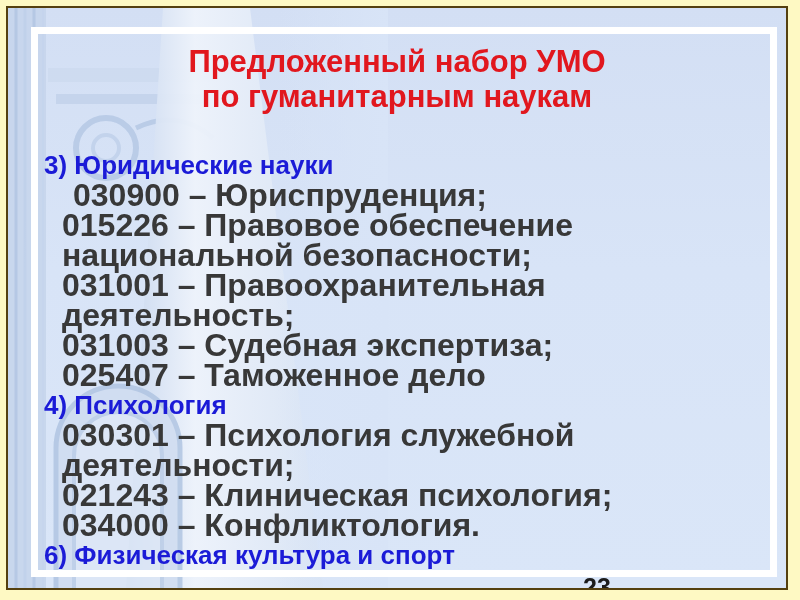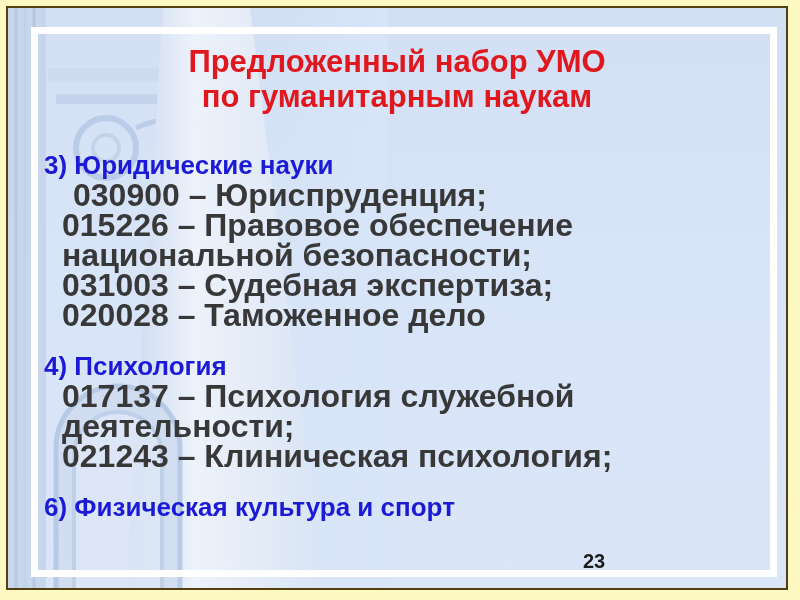--- a/index.html
+++ b/index.html
@@ -51,35 +51,35 @@
     font-size: 31px;
     font-weight: bold;
     line-height: 35px;
   }
   .sections { margin-top: 36px; }
   .section-header {
     color: #1b1bd7;
     font-size: 26px;
     font-weight: bold;
     line-height: 30px;
-    margin-top: 21px;
+    margin-top: 0;
   }
   .section-item {
     color: #383838;
     font-size: 32px;
     line-height: 30px;
     padding-left: 18px;
     font-weight: bold;
   }
   .section-item.first { padding-left: 29px; }
   .page-number {
     position: absolute;
-    left: 575px; top: 540px;
+    left: 575px; top: 566px;
     color: #1c1c1c;
-    font-size: 20px;
+    font-size: 25px;
     font-weight: bold;
     line-height: 26px;
   }
 </style>
 </head>
 <body>
 
 <div class="slide">
   <div class="canvas">
 
@@ -121,30 +121,32 @@
 
     <div class="content">
       <h1 class="title"><span>Предложенный набор УМО</span><br><span>по гуманитарным наукам</span></h1>
 
       <div class="sections">
   <div class="section">
     <div class="section-header">3) Юридические науки</div>
     <div class="section-items">
               <div class="section-item first">030900 – Юриспруденция;</div>
               <div class="section-item">015226 – Правовое обеспечение национальной безопасности;</div>
+              <div class="section-item">031001 – Правоохранительная деятельность;</div>
               <div class="section-item">031003 – Судебная экспертиза;</div>
-              <div class="section-item">020028 – Таможенное дело</div>
+              <div class="section-item">025407 – Таможенное дело</div>
             </div>
   </div>
 
   <div class="section">
     <div class="section-header">4) Психология</div>
     <div class="section-items">
-              <div class="section-item">017137 – Психология служебной деятельности;</div>
+              <div class="section-item">030301 – Психология служебной деятельности;</div>
               <div class="section-item">021243 – Клиническая психология;</div>
+              <div class="section-item">034000 – Конфликтология.</div>
             </div>
   </div>
 
   <div class="section">
     <div class="section-header">6) Физическая культура и спорт</div>
     <div class="section-items"></div>
   </div>
 </div>
     </div>
 

